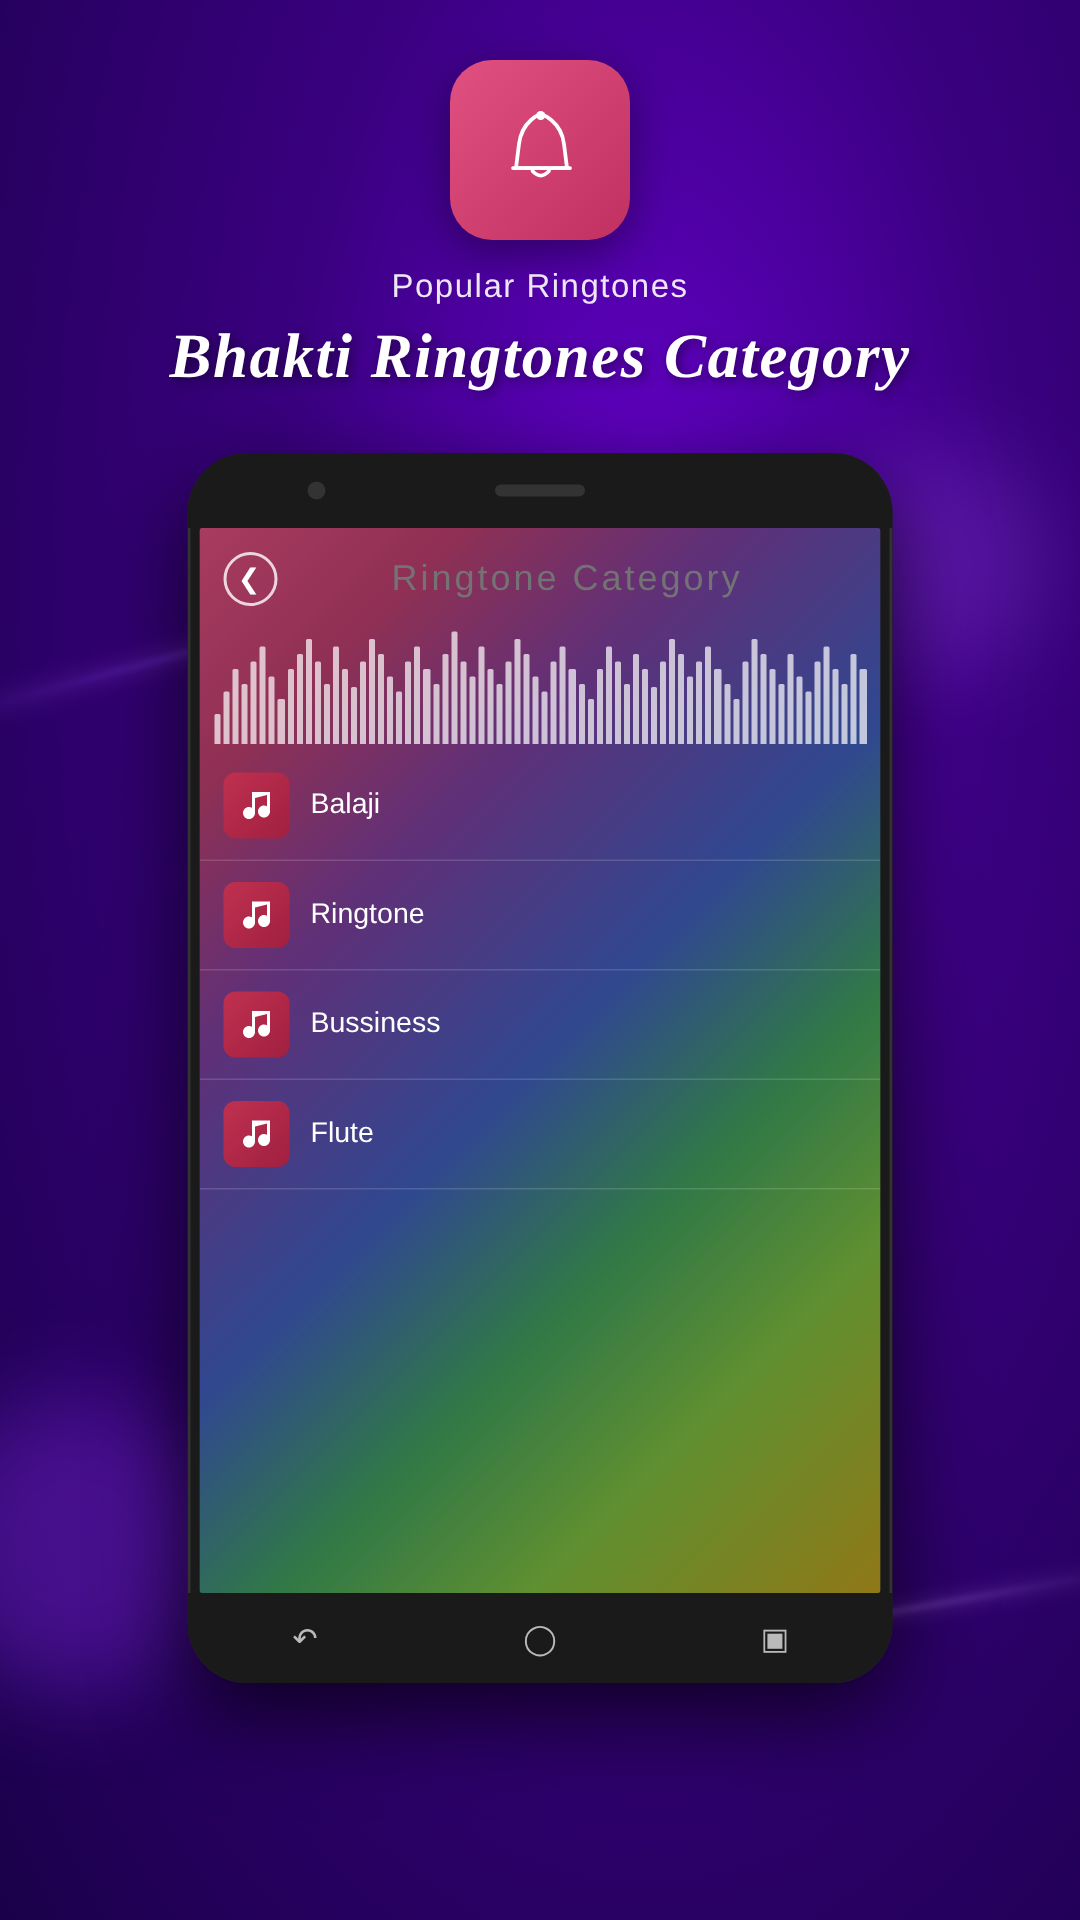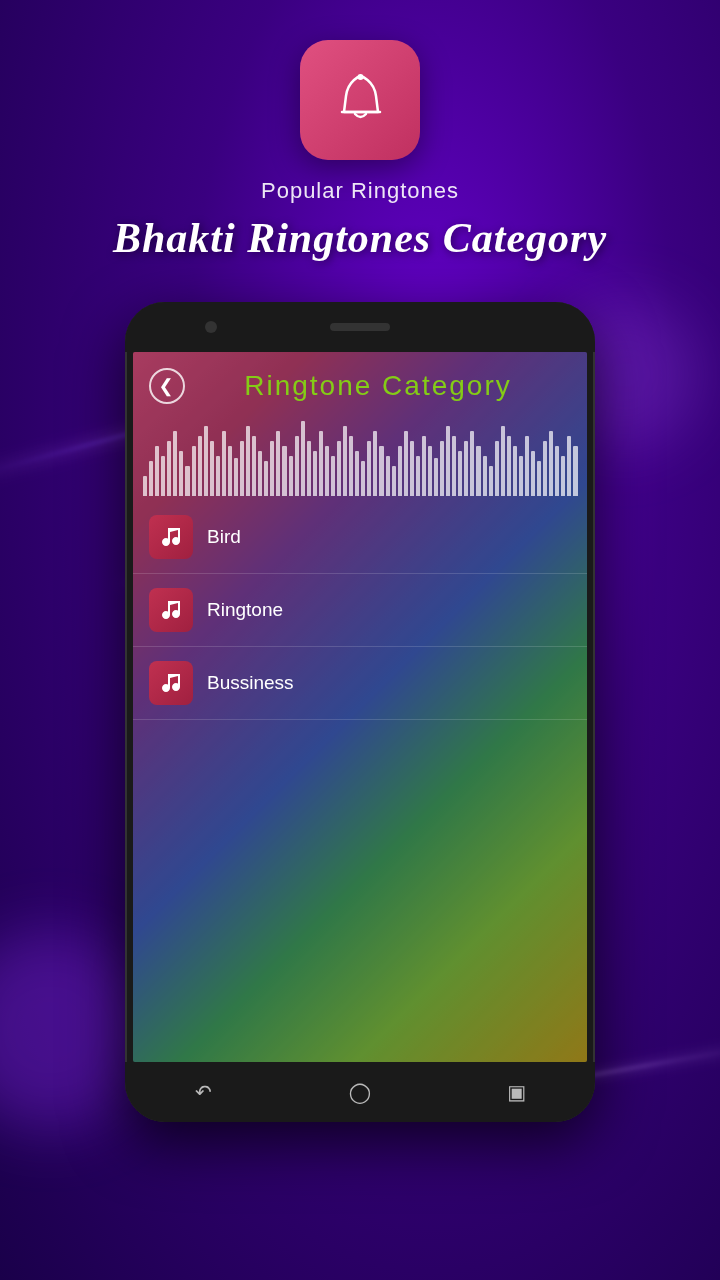--- a/index.html
+++ b/index.html
@@ -224,22 +224,22 @@
     .back-chevron {
       color: white;
       font-size: 18px;
       line-height: 1;
       margin-right: 2px;
     }
 
     .screen-title {
       flex: 1;
       text-align: center;
-      color: #84cc16;
-      font-size: 28px;
+      color: #737373;
+      font-size: 24px;
       font-weight: 500;
       letter-spacing: 2px;
     }
 
     .waveform-container {
       position: relative;
       z-index: 10;
       height: 80px;
       display: flex;
       align-items: flex-end;
@@ -425,44 +425,52 @@
           <div class="waveform-bar" style="height: 35px;"></div>
           <div class="waveform-bar" style="height: 55px;"></div>
           <div class="waveform-bar" style="height: 65px;"></div>
           <div class="waveform-bar" style="height: 50px;"></div>
           <div class="waveform-bar" style="height: 40px;"></div>
           <div class="waveform-bar" style="height: 60px;"></div>
           <div class="waveform-bar" style="height: 50px;"></div>
         </div>
 
       <div class="ringtone-list" id="ringtone-list">
-          <div class="ringtone-item">
+      <div class="ringtone-item">
             <div class="ringtone-icon-box">
               <svg width="24" height="24" viewBox="0 0 24 24" fill="white">
       <path d="M9 3v10.5c-.6-.3-1.3-.5-2-.5-2.2 0-4 1.8-4 4s1.8 4 4 4 4-1.8 4-4V7l8-2v7.5c-.6-.3-1.3-.5-2-.5-2.2 0-4 1.8-4 4s1.8 4 4 4 4-1.8 4-4V3L9 3z"></path>
     </svg>
             </div>
-            <span class="ringtone-name">Bird</span>
+            <span class="ringtone-name">Balaji</span>
           </div>
           <div class="ringtone-item">
             <div class="ringtone-icon-box">
               <svg width="24" height="24" viewBox="0 0 24 24" fill="white">
       <path d="M9 3v10.5c-.6-.3-1.3-.5-2-.5-2.2 0-4 1.8-4 4s1.8 4 4 4 4-1.8 4-4V7l8-2v7.5c-.6-.3-1.3-.5-2-.5-2.2 0-4 1.8-4 4s1.8 4 4 4 4-1.8 4-4V3L9 3z"></path>
     </svg>
             </div>
             <span class="ringtone-name">Ringtone</span>
           </div>
           <div class="ringtone-item">
             <div class="ringtone-icon-box">
               <svg width="24" height="24" viewBox="0 0 24 24" fill="white">
       <path d="M9 3v10.5c-.6-.3-1.3-.5-2-.5-2.2 0-4 1.8-4 4s1.8 4 4 4 4-1.8 4-4V7l8-2v7.5c-.6-.3-1.3-.5-2-.5-2.2 0-4 1.8-4 4s1.8 4 4 4 4-1.8 4-4V3L9 3z"></path>
     </svg>
             </div>
             <span class="ringtone-name">Bussiness</span>
           </div>
+          <div class="ringtone-item">
+            <div class="ringtone-icon-box">
+              <svg width="24" height="24" viewBox="0 0 24 24" fill="white">
+      <path d="M9 3v10.5c-.6-.3-1.3-.5-2-.5-2.2 0-4 1.8-4 4s1.8 4 4 4 4-1.8 4-4V7l8-2v7.5c-.6-.3-1.3-.5-2-.5-2.2 0-4 1.8-4 4s1.8 4 4 4 4-1.8 4-4V3L9 3z"></path>
+    </svg>
+            </div>
+            <span class="ringtone-name">Flute</span>
+          </div>
         </div>
     </div>
 
     <div class="phone-bottom-bar">
       <div class="nav-btn">
         <span class="nav-icon">↶</span>
       </div>
       <div class="nav-btn">
         <span class="nav-icon">◯</span>
       </div>

